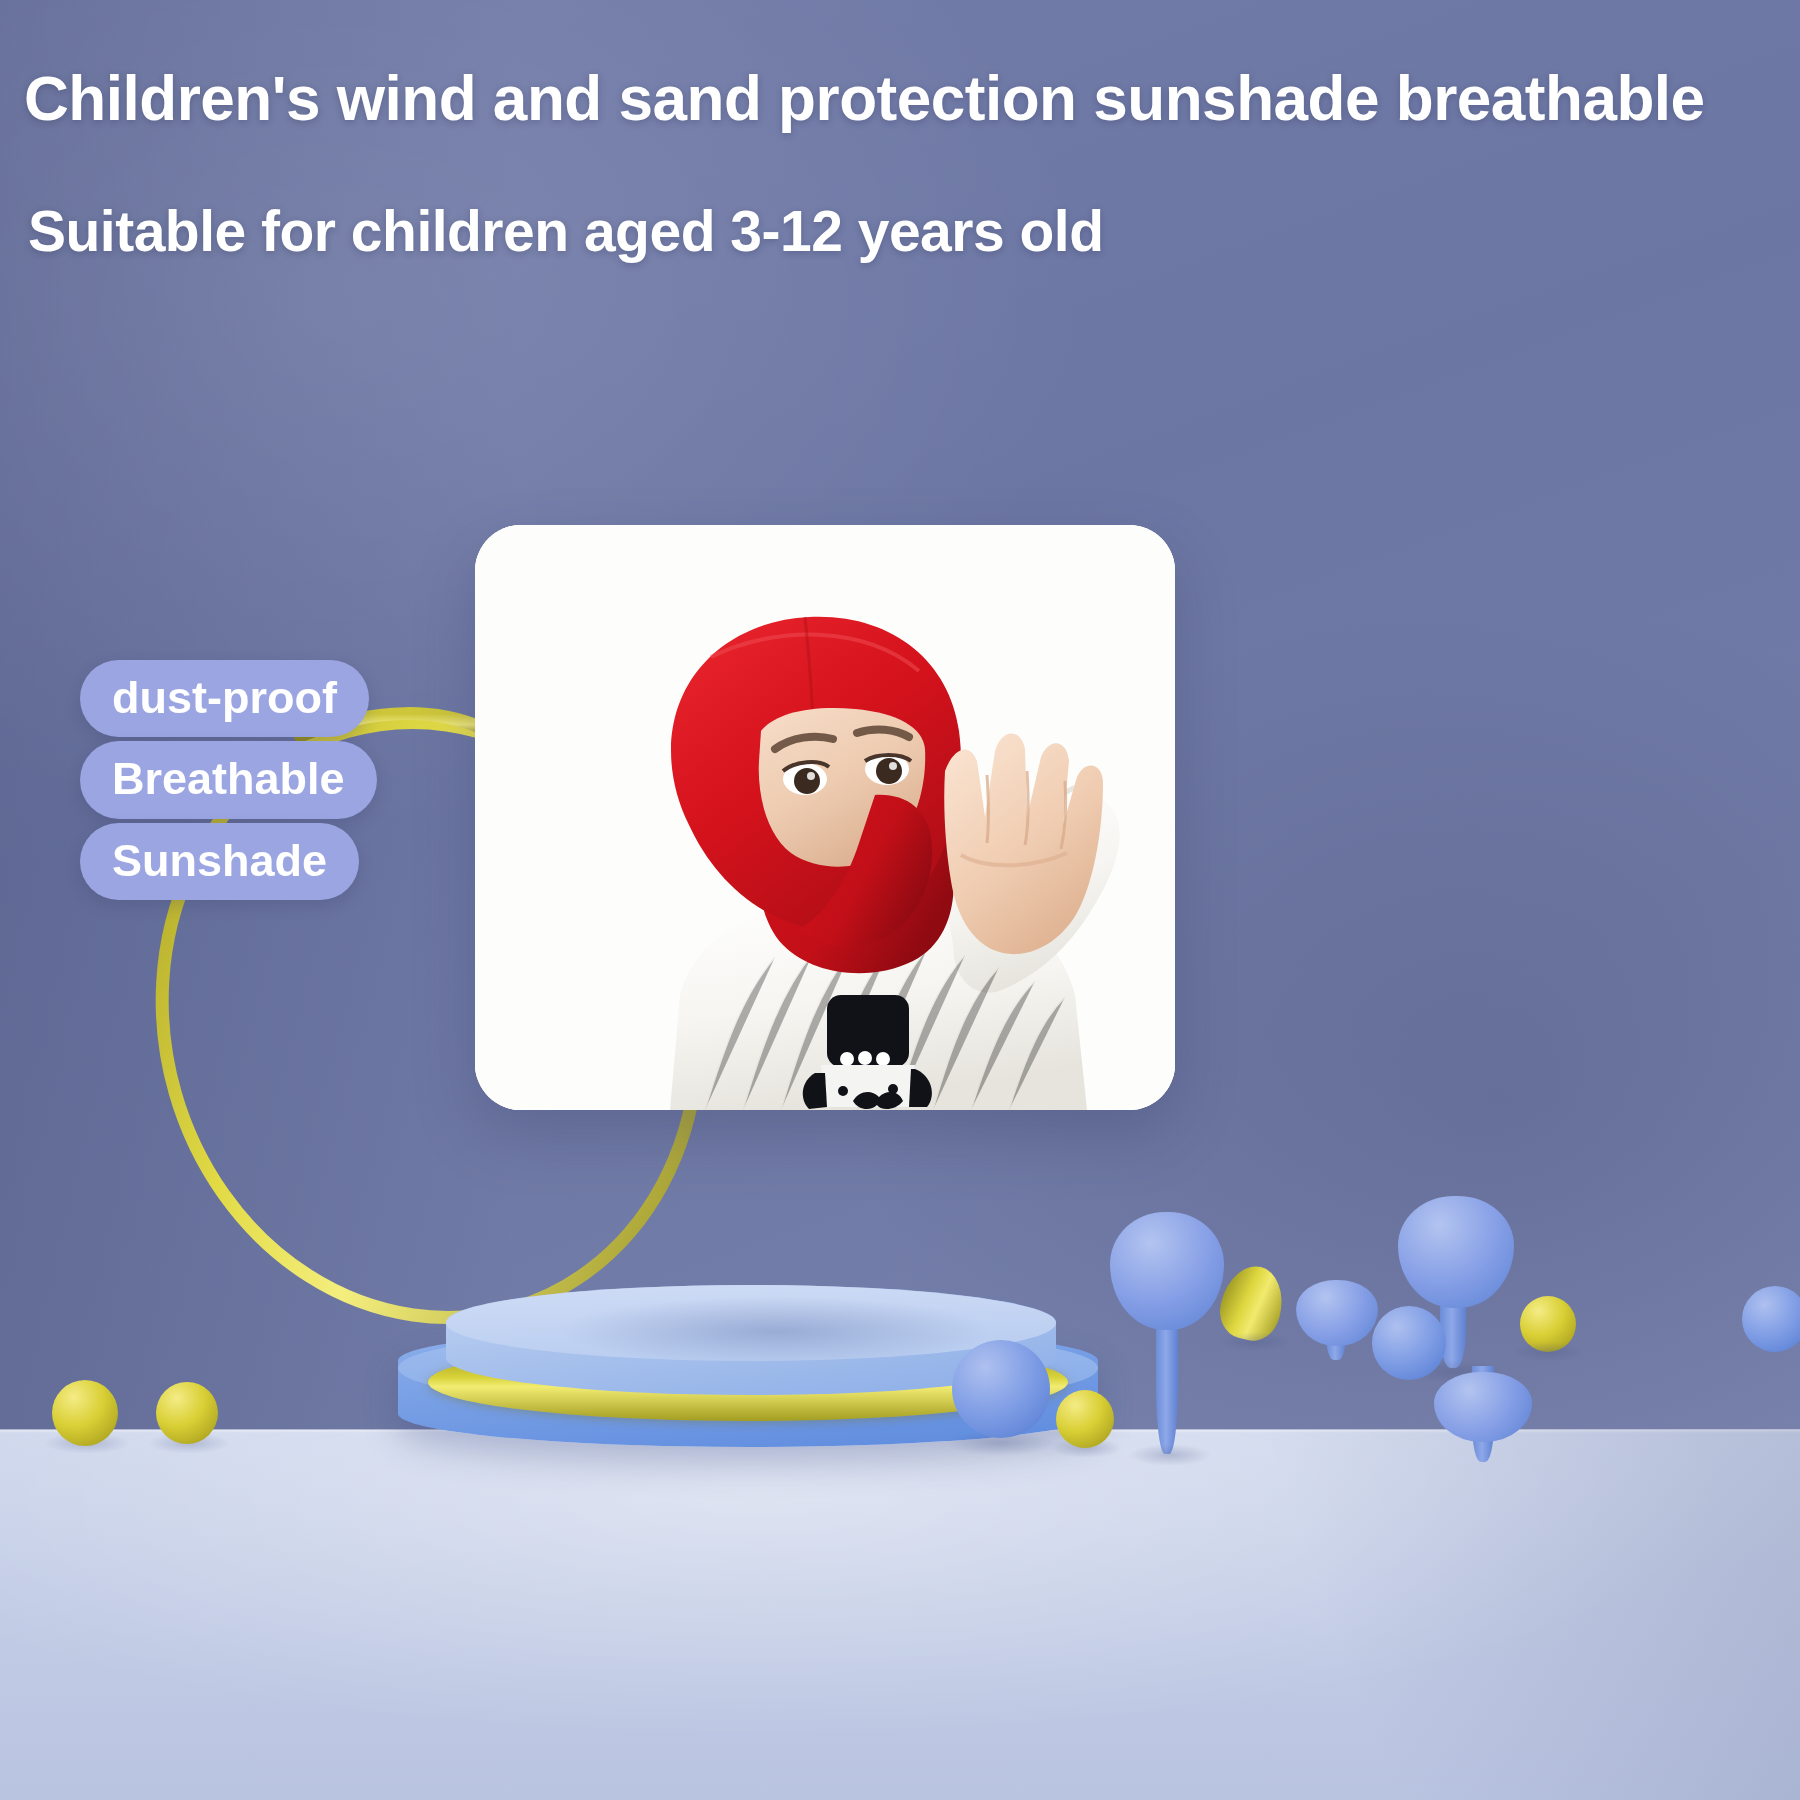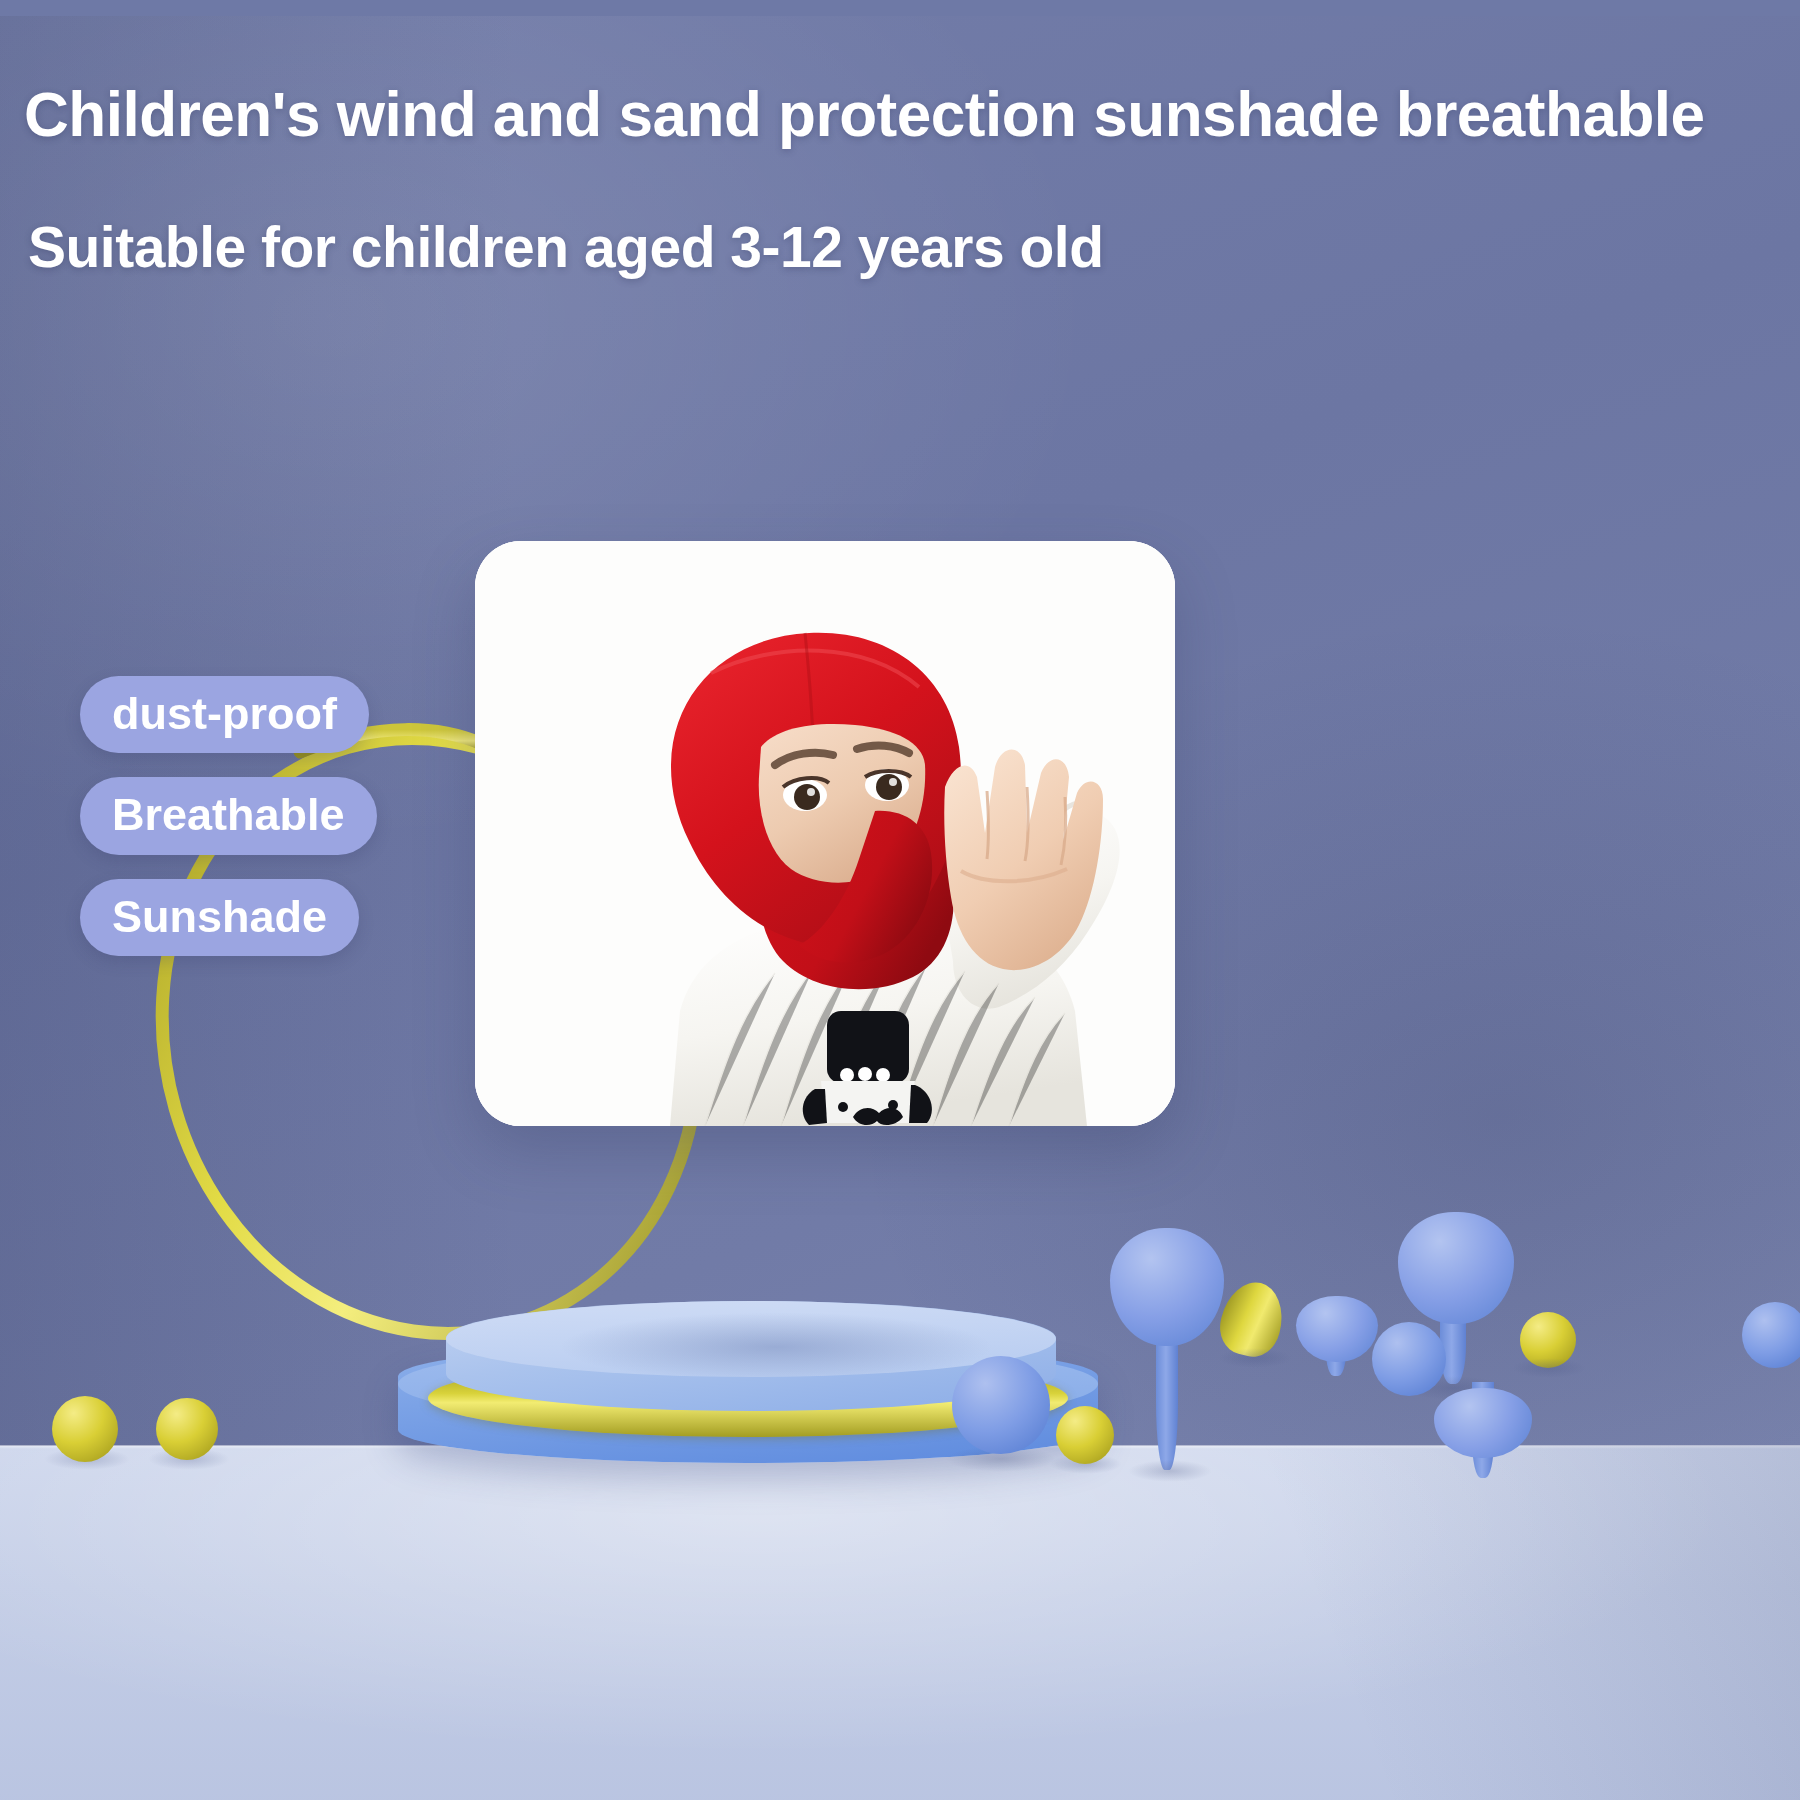--- a/index.html
+++ b/index.html
@@ -5,21 +5,21 @@
 <style>
   * { margin:0; padding:0; box-sizing:border-box; }
   html,body { width:1800px; height:1800px; overflow:hidden; }
   body {
     font-family:"Liberation Sans", sans-serif;
     background:#6e79a6;
     position:relative;
   }
 
   
-  #scene { position:absolute; inset:0; overflow:hidden;margin-top:16px; }
+  #scene { position:absolute; inset:0; overflow:hidden; }
 
   .wall {
     position:absolute; left:0; top:0; width:1800px; height:1437px;
     background:
       radial-gradient(ellipse 1100px 760px at 330px 300px, rgba(255,255,255,0.10), rgba(255,255,255,0) 70%),
       radial-gradient(ellipse 900px 700px at 1500px 1100px, rgba(30,38,74,0.16), rgba(30,38,74,0) 72%),
       linear-gradient(160deg, #737da9 0%, #6c76a3 42%, #717ba7 72%, #7a84ae 100%);
   }
   .wall-shadow-left {
     position:absolute; left:0; top:0; width:520px; height:1437px;
@@ -59,21 +59,21 @@
     left:28px; top:198px;
     font-size:57px;
   }
 
   
   .wire { position:absolute; left:0; top:0; width:1800px; height:1800px; pointer-events:none; }
 
   
   .pill-stack {
     position:absolute; left:80px; top:660px;
-    display:flex; flex-direction:column; gap:24px;
+    display:flex; flex-direction:column; gap:4px;
     align-items:flex-start;
   }
   .pill {
     background:#9ba5e1;
     border-radius:999px;
     padding:14px 32px 16px;
     color:#ffffff;
     font-size:45px;
     font-weight:bold;
     line-height:1.05;

